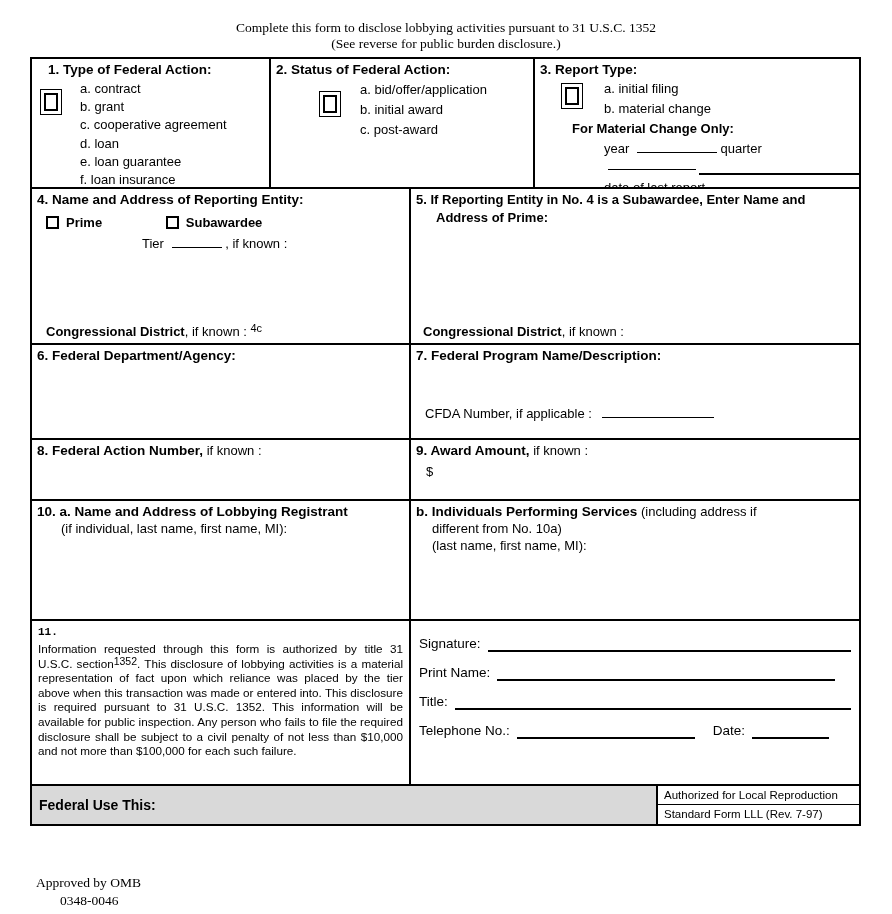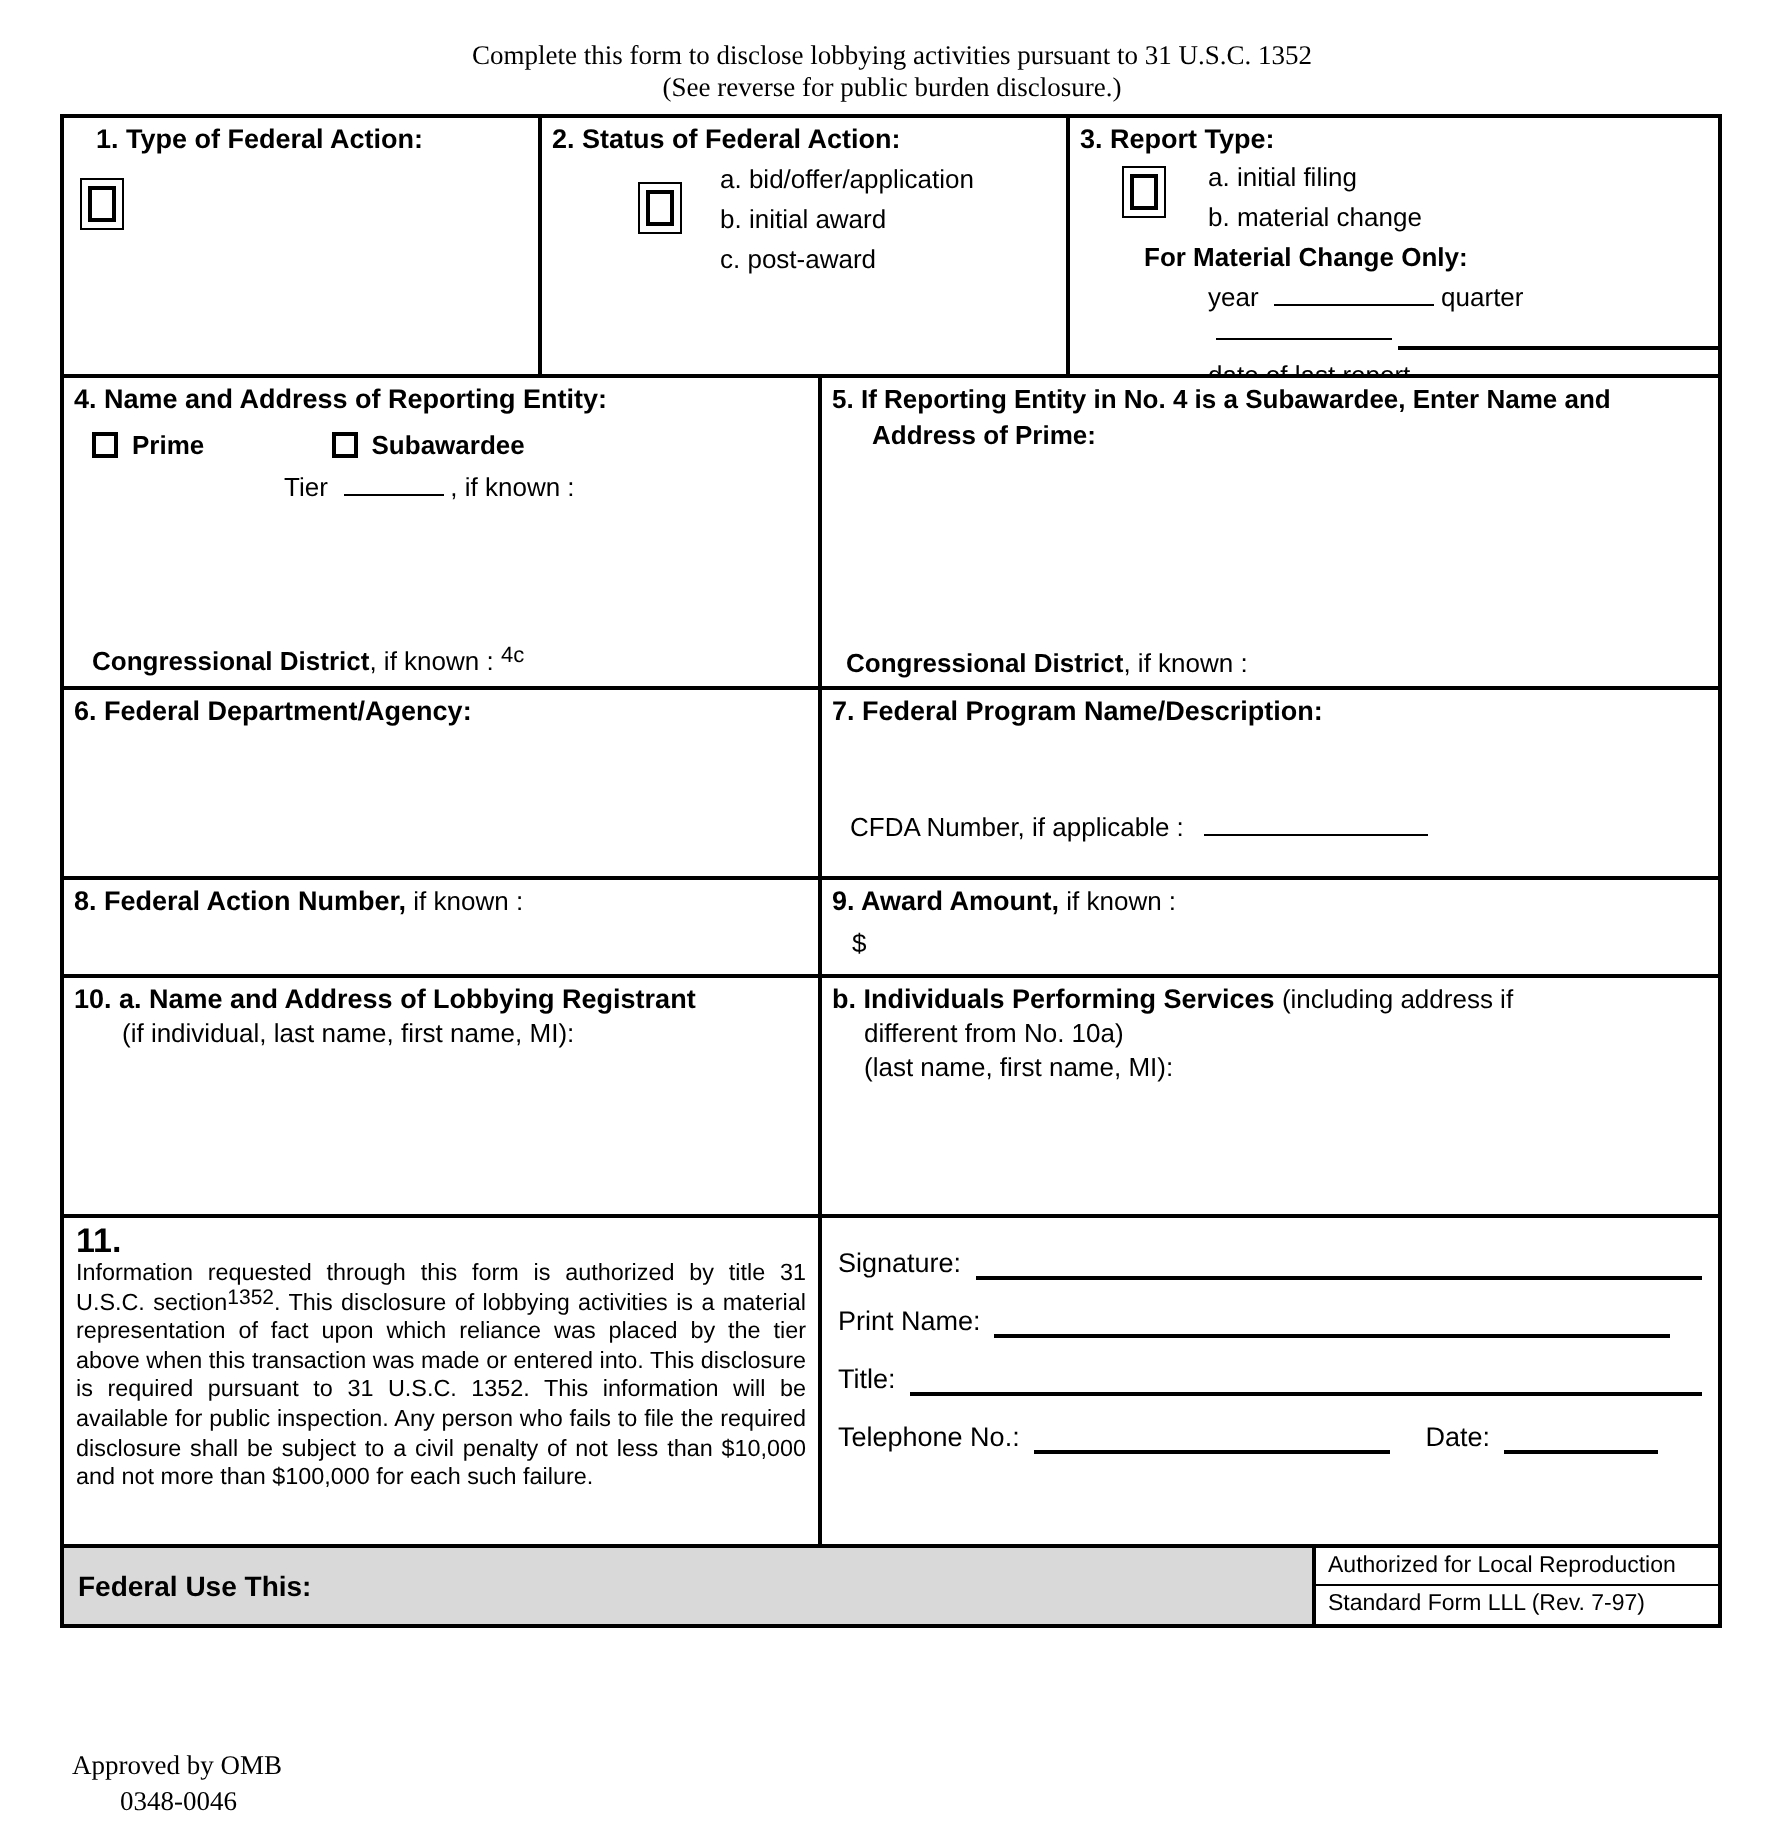--- a/index.html
+++ b/index.html
@@ -30,21 +30,21 @@
     left: 30px; top: 57px;
     width: 831px;
     border: 2px solid #000;
     background: #fff;
   }
   .row { display: flex; border-bottom: 2px solid #000; }
   .row:last-child { border-bottom: none; }
   .row-1 { height: 130px; }
   .row-2 { height: 156px; }
   .row-3 { height: 95px; }
-  .row-4 { height: 49px; }
+  .row-4 { height: 61px; }
   .row-5 { height: 120px; }
   .row-6 { height: 165px; }
   .row-7 { height: 38px; }
   .cell {
     position: relative;
     flex-shrink: 0;
     padding: 2px 5px;
     font-size: 13px;
     line-height: 17px;
     overflow: hidden;
@@ -86,21 +86,21 @@
   .sub-item { margin-left: 60px; }
   .tier-line { margin-left: 105px; margin-top: 4px; }
   .congress-line { position: absolute; left: 14px; bottom: 2px; }
   .congress-line-5 { position: absolute; left: 12px; bottom: 3px; }
   .sup { font-size: 11px; position: relative; top: -4px; }
   .hang-title { font-weight: bold; font-size: 13px; width: 436px; padding-left: 20px; text-indent: -20px; line-height: 18px; }
   .cfda-line { position: absolute; left: 14px; top: 60px; }
   .dollar { margin-left: 10px; margin-top: 4px; }
   .sub-10a { margin-left: 24px; }
   .sub-10b { margin-left: 16px; }
-  .s11-num { font-weight: bold; font-size: 17px; margin: 1px 0 1px 1px; }
+  .s11-num { font-weight: bold; font-size: 11px; margin: 1px 0 1px 1px; font-family: Liberation Mono, monospace; }
   .s11-para {
     margin: 0 1px;
     font-size: 11.7px;
     line-height: 14.6px;
     text-align: justify;
   }
   .sup11 { font-size: 10.5px; position: relative; top: -3px; }
   .sig-cell { padding: 8px 8px 0 8px; }
   .sigrow { display: flex; align-items: center; height: 29px; font-size: 13.5px; }
   .sigrow .lbl { margin-right: 7px; white-space: nowrap; }
@@ -134,20 +134,28 @@
 
   <div class="form">
 
     <div class="row row-1">
 
       <div class="cell c-s1">
         <div class="title">1. Type of Federal Action:</div>
         <div class="entrybox" style="left:8px; top:30px;">
             <div class="inner"></div>
           </div>
+        <div class="opts-1">
+          <div>a. contract</div>
+          <div>b. grant</div>
+          <div>c. cooperative agreement</div>
+          <div>d. loan</div>
+          <div>e. loan guarantee</div>
+          <div>f. loan insurance</div>
+        </div>
       </div>
 
       <div class="cell c-s2">
         <div class="title">2. Status of Federal Action:</div>
         <div class="entrybox" style="left:48px; top:32px;">
             <div class="inner"></div>
           </div>
         <div class="opts-2">
           <div>a. bid/offer/application</div>
           <div>b. initial award</div>

